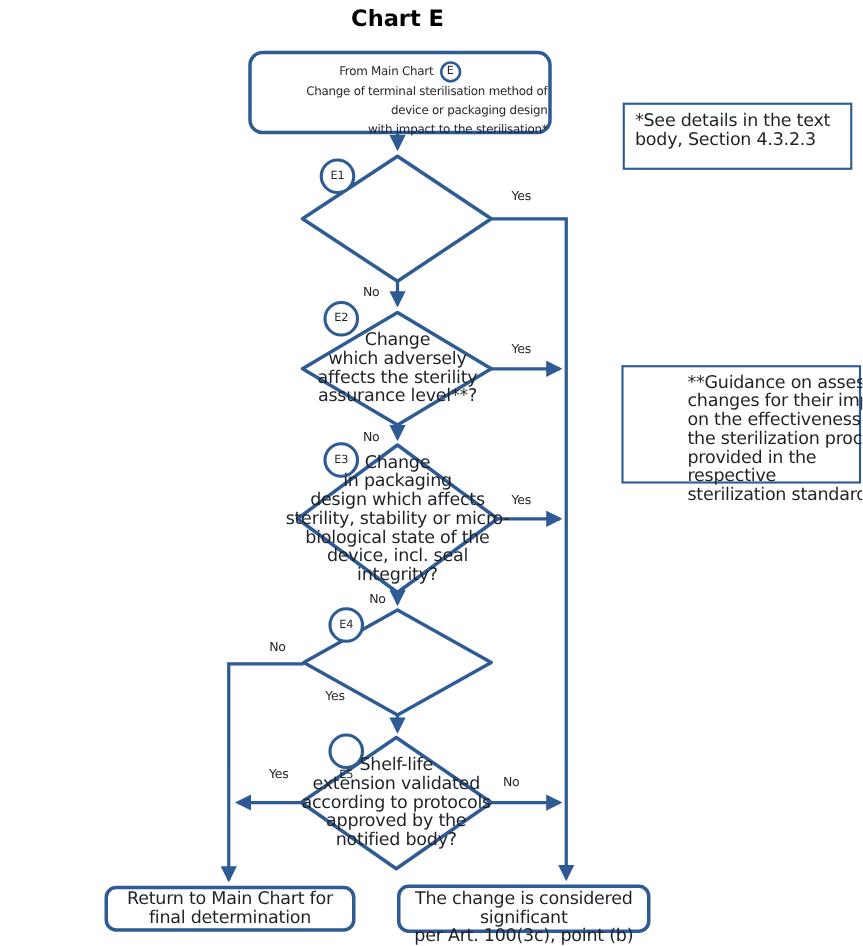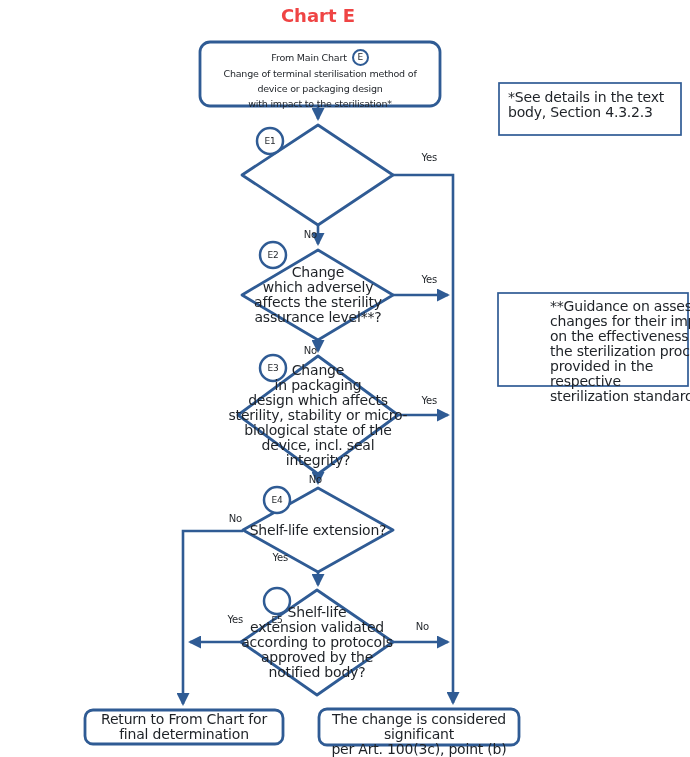--- a/index.html
+++ b/index.html
@@ -3,36 +3,36 @@
 <meta charset="utf-8">
 <style>
   :root { --line:#2F5B94; --text:#1E2227; }
   html,body { margin:0; padding:0; background:#fff; }
   .stage {
     position:relative; width:690px; height:757px; background:#fff;
     font-family:"DejaVu Sans", sans-serif; color:var(--text); overflow:hidden;
   }
   .title {
     position:absolute; left:168px; top:5px; width:300px; text-align:center;
-    font-size:18px; font-weight:bold; color:#ef4444; letter-spacing:0;
+    font-size:18px; font-weight:bold; color:#000000; letter-spacing:0;
   }
   svg.wires { position:absolute; left:0; top:0; }
   .conn { fill:none; stroke:var(--line); stroke-width:2.6; }
   .shape { fill:#fff; stroke:var(--line); stroke-width:2.8; stroke-linejoin:round; }
   .notebox { fill:#fff; stroke:var(--line); stroke-width:1.7; }
   .circ { fill:#fff; stroke:var(--line); stroke-width:2.5; }
   .arrfill { fill:var(--line); }
   .lbl {
     position:absolute; font-size:14px; letter-spacing:-0.2px; line-height:15px;
     white-space:pre-line; color:var(--text);
   }
   .ctr { text-align:center; }
-  .tag { width:40px; text-align:right; font-size:10px; }
+  .tag { width:40px; text-align:center; font-size:10px; }
   .cid { width:40px; text-align:center; font-size:9px; font-weight:500; }
-  .startText { position:absolute; left:202px; top:49px; width:236px; text-align:center;
+  .startText { position:absolute; left:202px; top:49px; width:236px; text-align:right;
     font-size:9.5px; letter-spacing:-0.2px; line-height:15px; }
   .startRow { display:flex; align-items:center; justify-content:center; gap:5px; }
   .badge {
     display:inline-flex; align-items:center; justify-content:center;
     width:13px; height:13px; border:2px solid var(--line); border-radius:50%;
     font-size:9px; color:var(--text);
   }
 </style>
 </head>
 <body>
@@ -105,21 +105,20 @@
 which adversely
 affects the sterility
 assurance level**?</div>
   <div class="lbl ctr" style="left:228px; top:363px; width:180px;">Change
 in packaging
 design which affects
 sterility, stability or micro-
 biological state of the
 device, incl. seal
 integrity?</div>
-  <div class="lbl ctr" style="left:243px; top:523px; width:150px;">Shelf-life extension?</div>
   <div class="lbl ctr" style="left:237px; top:605px; width:160px;">Shelf-life
 extension validated
 according to protocols
 approved by the
 notified body?</div>
 
   <div class="lbl cid" style="left:250px; top:134px;">E1</div>
   <div class="lbl cid" style="left:253px; top:248px;">E2</div>
   <div class="lbl cid" style="left:253px; top:361px;">E3</div>
   <div class="lbl cid" style="left:257px; top:493px;">E4</div>
@@ -129,18 +128,18 @@
   <div class="lbl tag" style="left:277px; top:227px;">No</div>
   <div class="lbl tag" style="left:397px; top:272px;">Yes</div>
   <div class="lbl tag" style="left:277px; top:343px;">No</div>
   <div class="lbl tag" style="left:397px; top:393px;">Yes</div>
   <div class="lbl tag" style="left:282px; top:472px;">No</div>
   <div class="lbl tag" style="left:202px; top:511px;">No</div>
   <div class="lbl tag" style="left:248px; top:550px;">Yes</div>
   <div class="lbl tag" style="left:203px; top:612px;">Yes</div>
   <div class="lbl tag" style="left:389px; top:619px;">No</div>
 
-  <div class="lbl ctr" style="left:85px; top:712px; width:198px;">Return to From Chart for
+  <div class="lbl ctr" style="left:85px; top:712px; width:198px;">Return to Main Chart for
 final determination</div>
   <div class="lbl ctr" style="left:319px; top:712px; width:200px;">The change is considered significant
 per Art. 100(3c), point (b) MDR</div>
 
 </div>
 
 </body></html>

